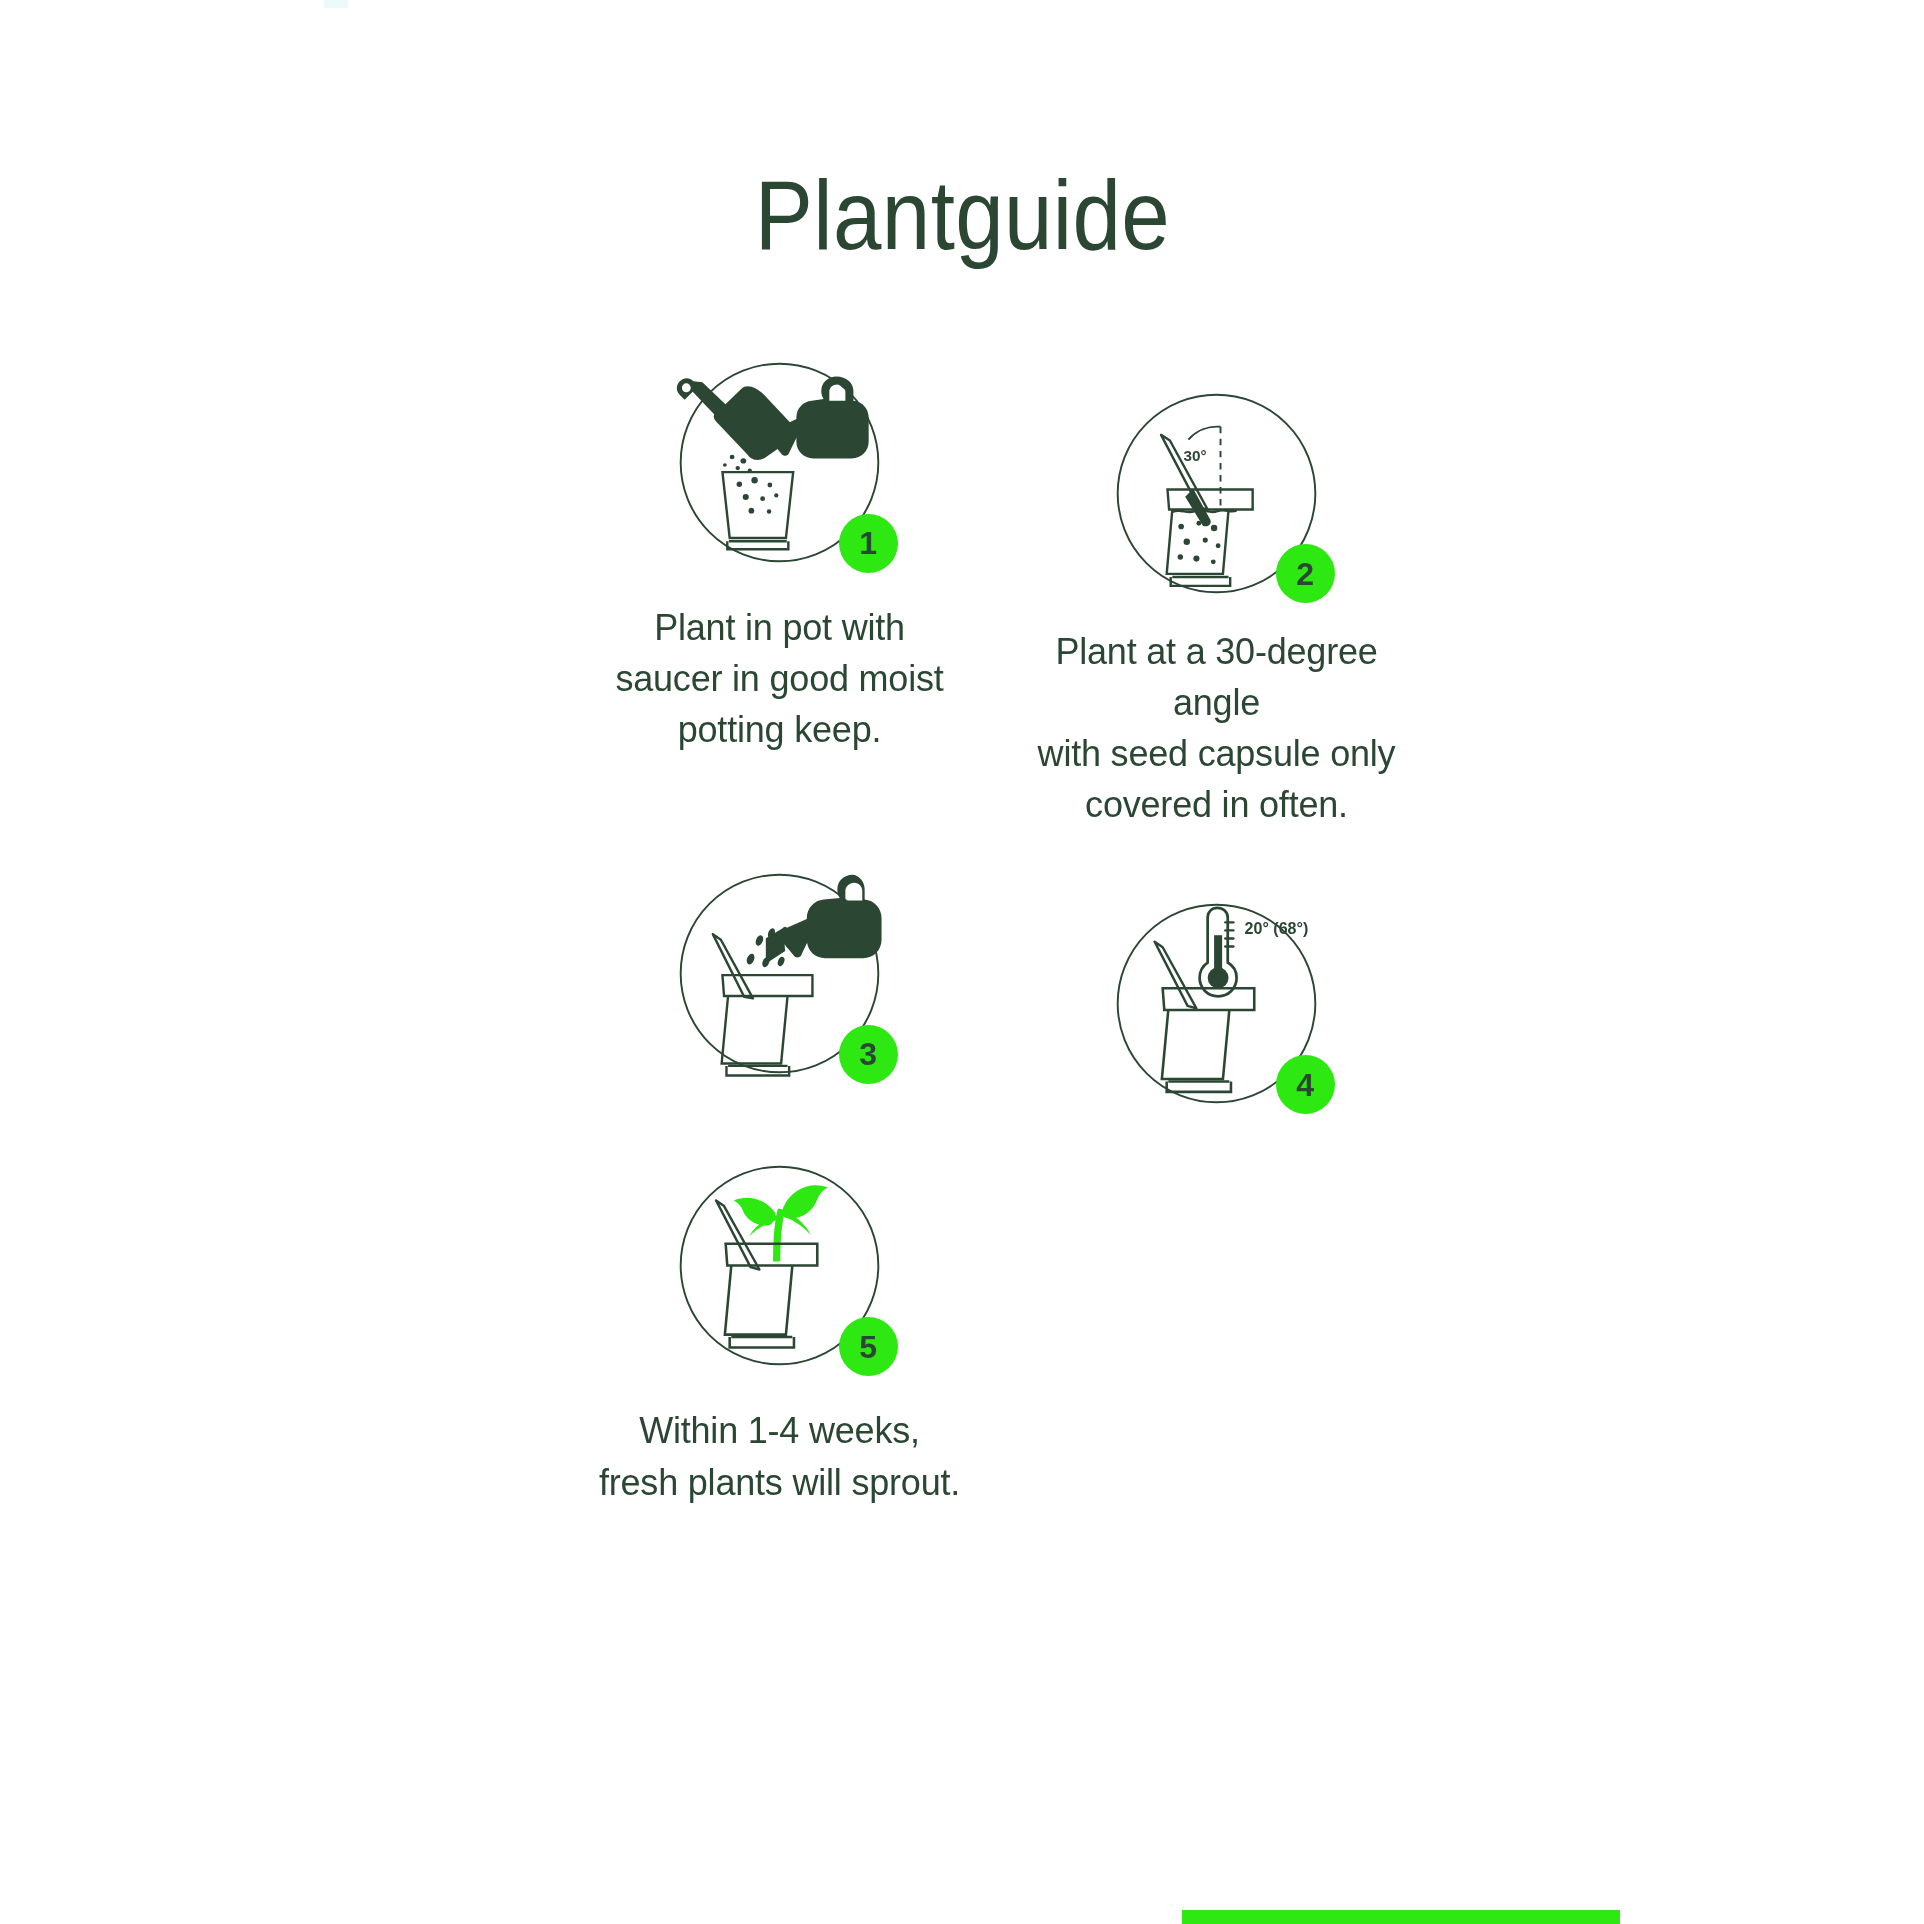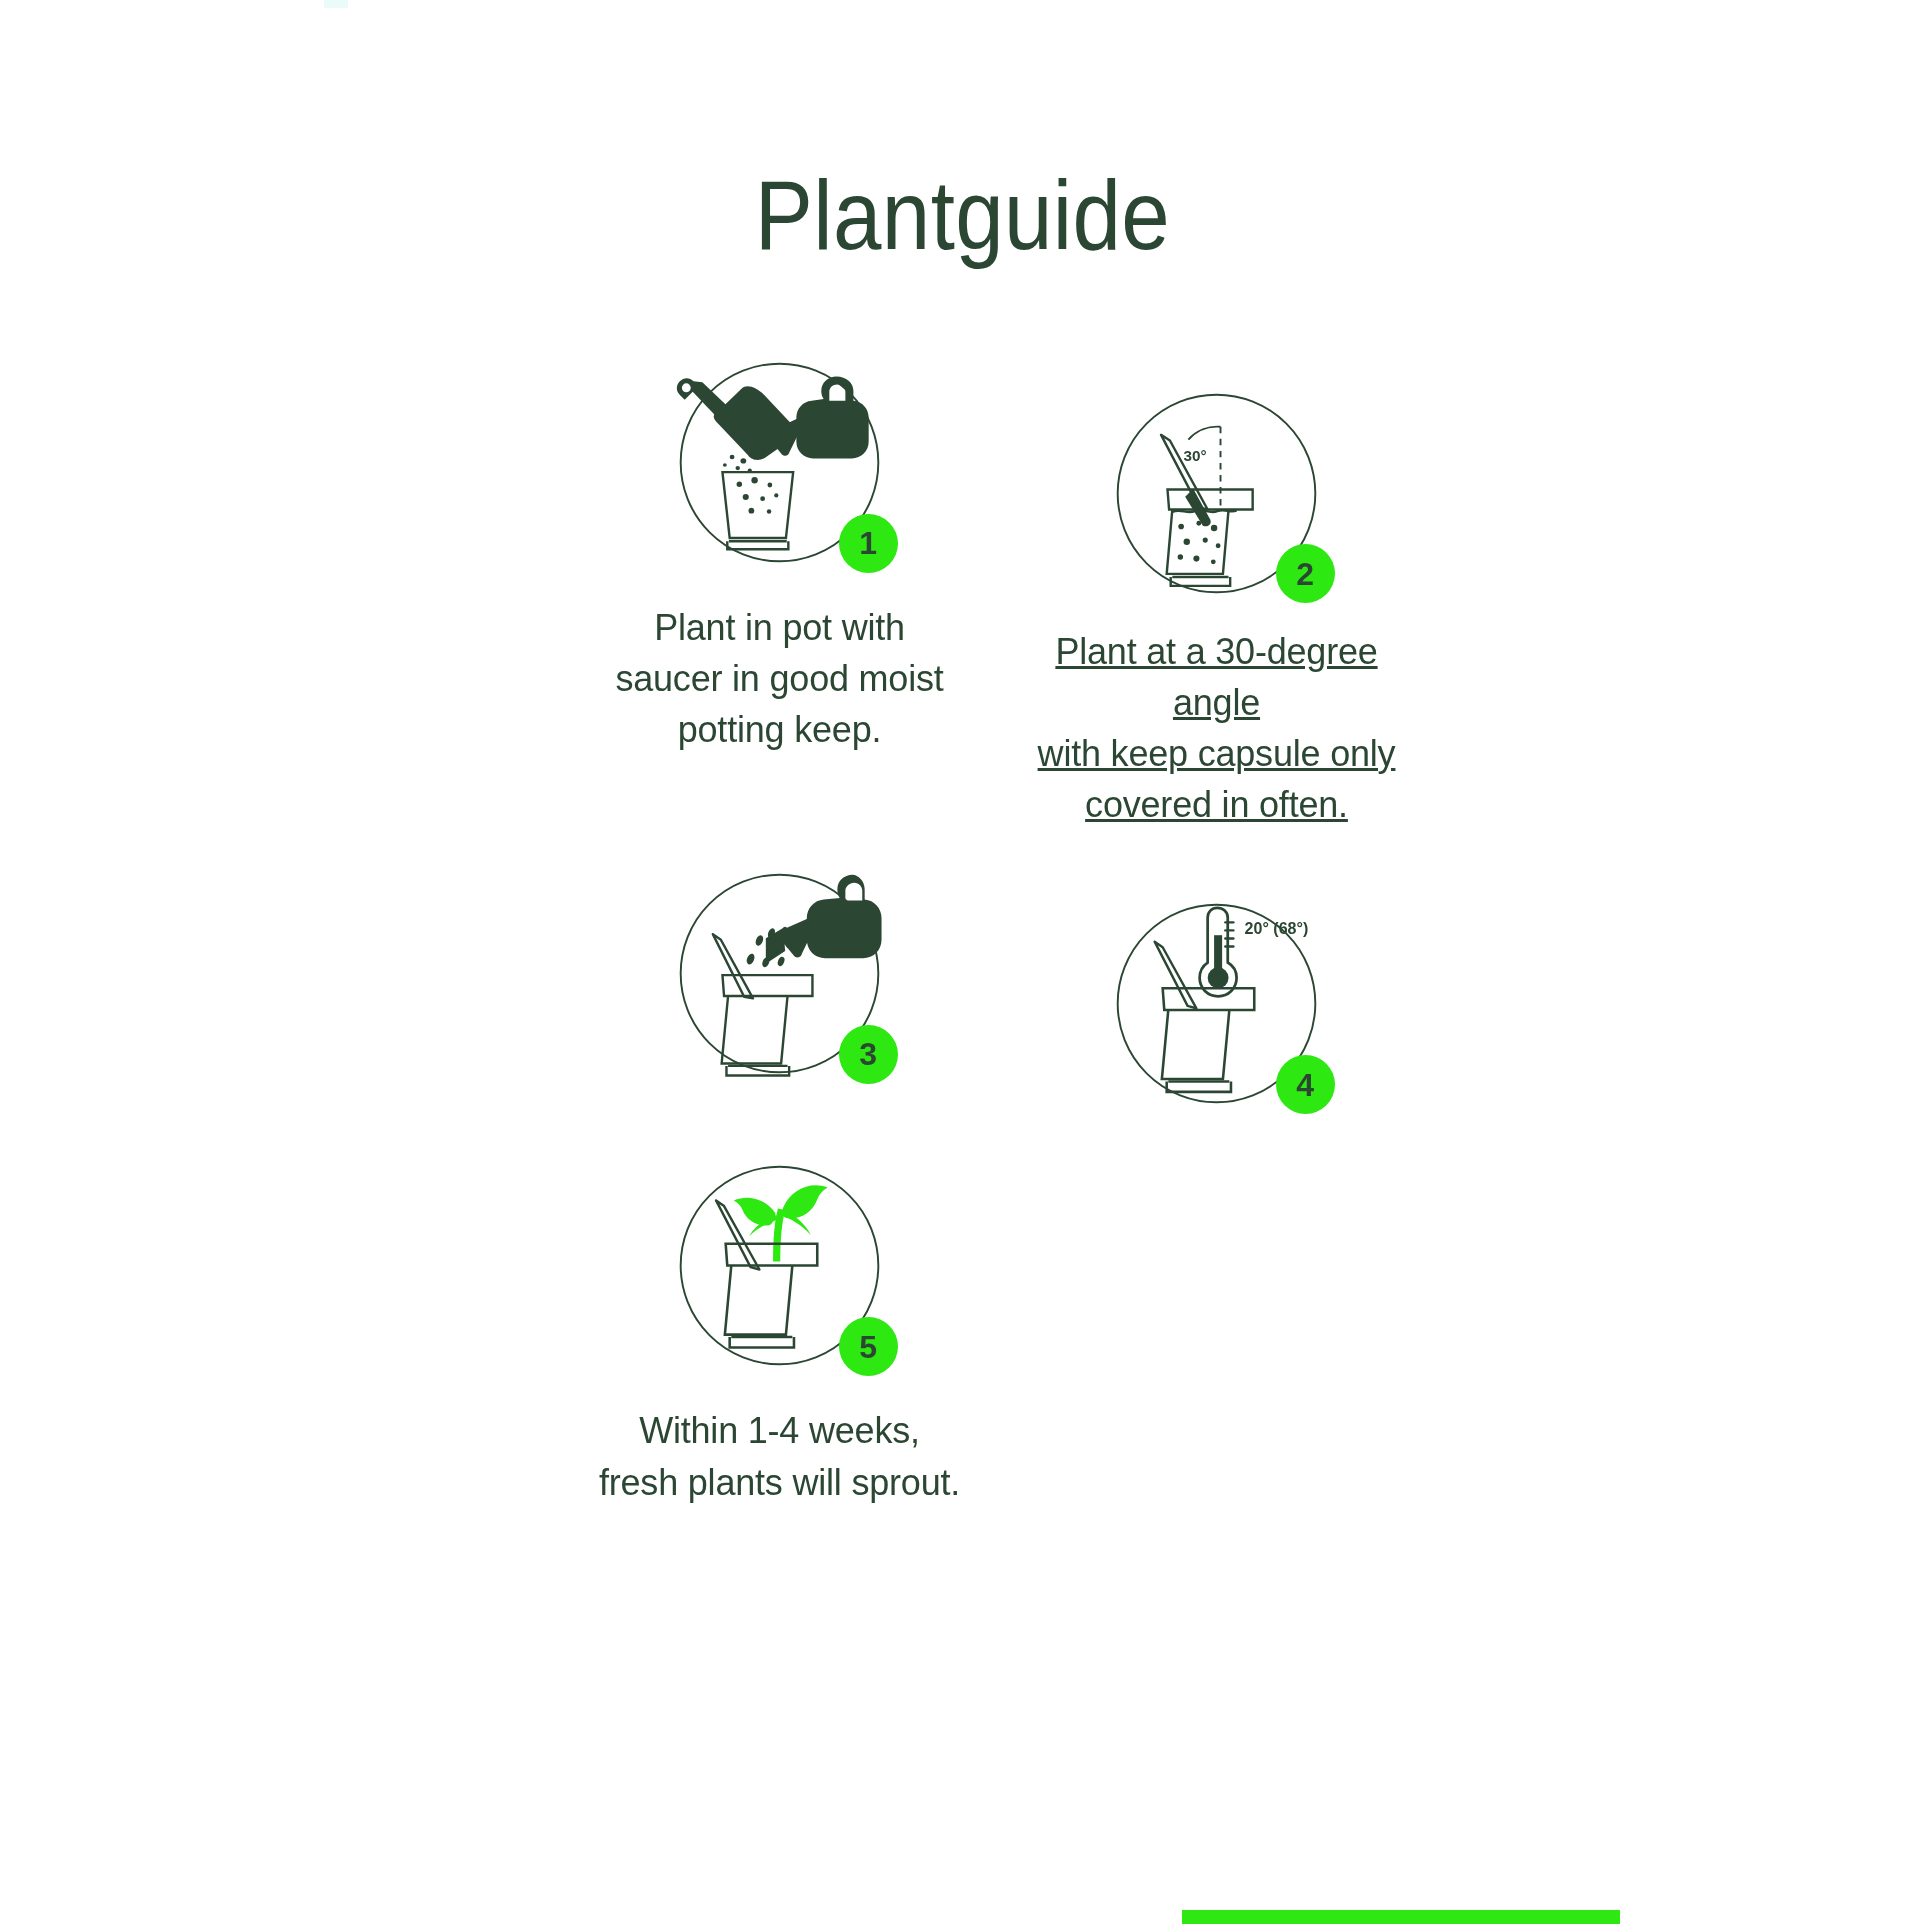--- a/index.html
+++ b/index.html
@@ -92,21 +92,21 @@
   .caption .cl { display: block; }
 
   
   .row-1 { margin-bottom: 27px; }
   .row-2 { margin-bottom: 29px; }
 
   
   .cell-2 .icon-wrap,
   .cell-4 .icon-wrap { margin-top: 30.5px; }
   .cell-2 .caption,
-  .cell-4 .caption { margin-top: 16px; text-decoration: underline; }
+  .cell-4 .caption { margin-top: 16px; }
 
   
   .bottom-bar {
     position: absolute;
     left: 1182px;
     top: 1910px;
     width: 438px;
     height: 15.2px;
     background: #2ee812;
   }
@@ -224,21 +224,21 @@
             <circle cx="147" cy="210" r="3"></circle>
             <circle cx="100" cy="224" r="3.4"></circle>
             <circle cx="120" cy="226" r="3.8"></circle>
             <circle cx="141" cy="230" r="3"></circle>
           </g>
         </svg>
         <div class="badge">2</div>
       </div>
       <div class="caption">
         <span class="cl">Plant at a 30-degree angle</span>
-        <span class="cl">with keep capsule only</span>
+        <span class="cl">with seed capsule only</span>
         <span class="cl">covered in often.</span>
       </div>
     </div>
   </div>
 
   <div class="step-row row-2">
 
     <div class="step-cell cell-3">
       <div class="icon-wrap">
         <svg viewBox="0 0 290 290" width="233" height="233">

